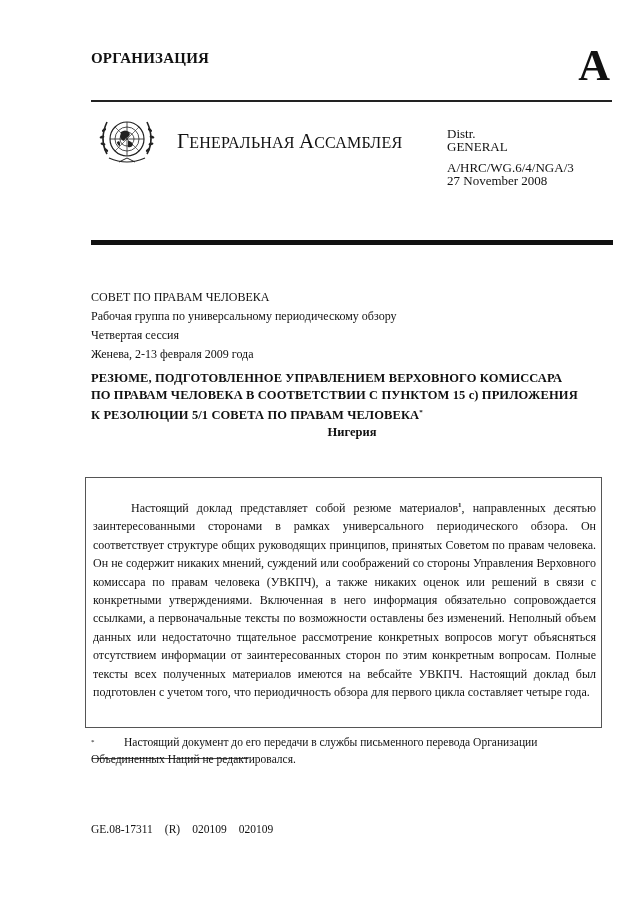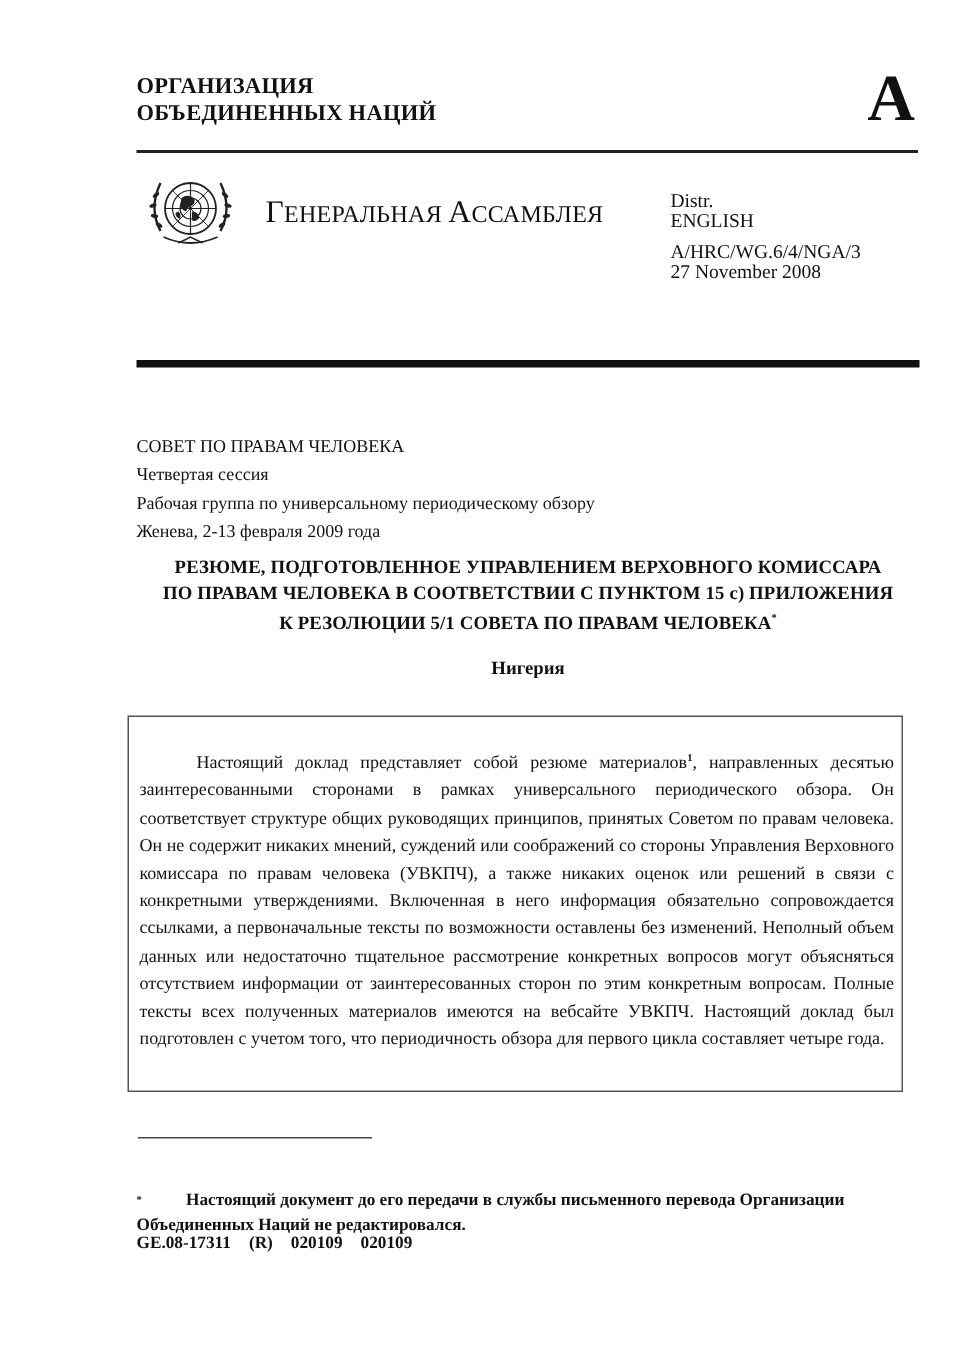--- a/index.html
+++ b/index.html
@@ -9,39 +9,38 @@
   .org { left:91px; top:49px; font-weight:bold; font-size:15px; line-height:18px; letter-spacing:0.2px; }
   .bigA { right:30px; top:44px; font-weight:bold; font-size:44px; line-height:44px; }
   .rule-thin { left:91px; width:521px; top:100px; height:2px; background:#222; }
   .rule-thick { left:91px; width:522px; top:240px; height:5px; background:#111; }
   .emblem { left:97px; top:112px; width:60px; height:58px; }
   .assembly { left:177px; top:129px; font-size:21px; line-height:24px; letter-spacing:0.2px; }
   .assembly .sc { font-size:16px; }
   .meta { left:447px; top:127px; font-size:13px; line-height:13px; }
   .meta .blk { margin-bottom:8px; }
   .council { left:91px; top:264px; font-size:12px; line-height:19px;margin-top:24px; }
-  .title { left:91px; width:522px; top:370px; text-align:center; font-weight:bold; font-size:12.5px; line-height:17px; letter-spacing:0.1px; }
+  .title { left:91px; width:522px; top:370px; font-weight:bold; font-size:12.5px; line-height:17px; letter-spacing:0.1px; }
   .title sup { font-size:7px; font-weight:bold; }
-  .country { left:91px; width:522px; top:438px; text-align:center; font-weight:bold; font-size:12.5px; }
+  .country { left:91px; width:522px; top:425px; text-align:center; font-weight:bold; font-size:12.5px; }
   .box { left:85px; top:477px; width:517px; height:251px; border:1px solid #555; box-sizing:border-box; }
   .boxtext { position:absolute; left:7px; top:18px; width:503px; font-size:12px; line-height:18.4px; text-align:justify; }
   .boxtext .indent { display:inline-block; width:38px; }
   .boxtext sup { font-size:7px; font-weight:bold; }
   .fn-rule { left:92px; top:758px; width:156px; height:1px; background:#444; }
-  .footnote { left:91px; top:792px; width:522px; font-size:11.5px; line-height:17px;font-weight:bold; }
+  .footnote { left:91px; top:734px; width:522px; font-size:11.5px; line-height:17px; }
   .footnote .mark { display:inline-block; width:33px; font-size:7px; vertical-align:top; }
   .docnum { left:91px; top:823px; font-size:11.5px; word-spacing:0; }
-  .docnum span { margin-right:12px;font-weight:bold; }
+  .docnum span { margin-right:12px; }
 </style>
 </head>
 <body>
 
 <div class="abs org">
   <div>ОРГАНИЗАЦИЯ</div>
-  <div>ОБЪЕДИНЕННЫХ НАЦИЙ</div>
 </div>
 <div class="abs bigA">A</div>
 
 <div class="abs rule-thin"></div>
 
 <div class="abs emblem">
   <svg width="60" height="58" viewBox="0 0 60 58">
     <g fill="none" stroke="#222">
       <circle cx="30" cy="27" r="17" stroke-width="1.2"></circle>
       <circle cx="30" cy="27" r="12" stroke-width="0.8"></circle>
@@ -75,34 +74,34 @@
   </svg>
 </div>
 
 <div class="abs assembly">
   <span>Г</span><span class="sc">ЕНЕРАЛЬНАЯ </span><span>А</span><span class="sc">ССАМБЛЕЯ</span>
 </div>
 
 <div class="abs meta">
   <div class="blk">
     <div>Distr.</div>
-    <div>ENGLISH</div>
+    <div>GENERAL</div>
   </div>
   <div class="blk">
     <div>A/HRC/WG.6/4/NGA/3</div>
     <div>27 November 2008</div>
   </div>
 </div>
 
 <div class="abs rule-thick"></div>
 
 <div class="abs council">
   <div>СОВЕТ ПО ПРАВАМ ЧЕЛОВЕКА</div>
+  <div>Рабочая группа по универсальному периодическому обзору</div>
   <div>Четвертая сессия</div>
-  <div>Рабочая группа по универсальному периодическому обзору</div>
   <div>Женева, 2-13 февраля 2009 года</div>
 </div>
 
 <div class="abs title">
   <div>РЕЗЮМЕ, ПОДГОТОВЛЕННОЕ УПРАВЛЕНИЕМ ВЕРХОВНОГО КОМИССАРА</div>
   <div>ПО ПРАВАМ ЧЕЛОВЕКА В СООТВЕТСТВИИ С ПУНКТОМ 15 с) ПРИЛОЖЕНИЯ</div>
   <div><span>К РЕЗОЛЮЦИИ 5/1 СОВЕТА ПО ПРАВАМ ЧЕЛОВЕКА</span><sup>*</sup></div>
 </div>
 
 <div class="abs country">Нигерия</div>

